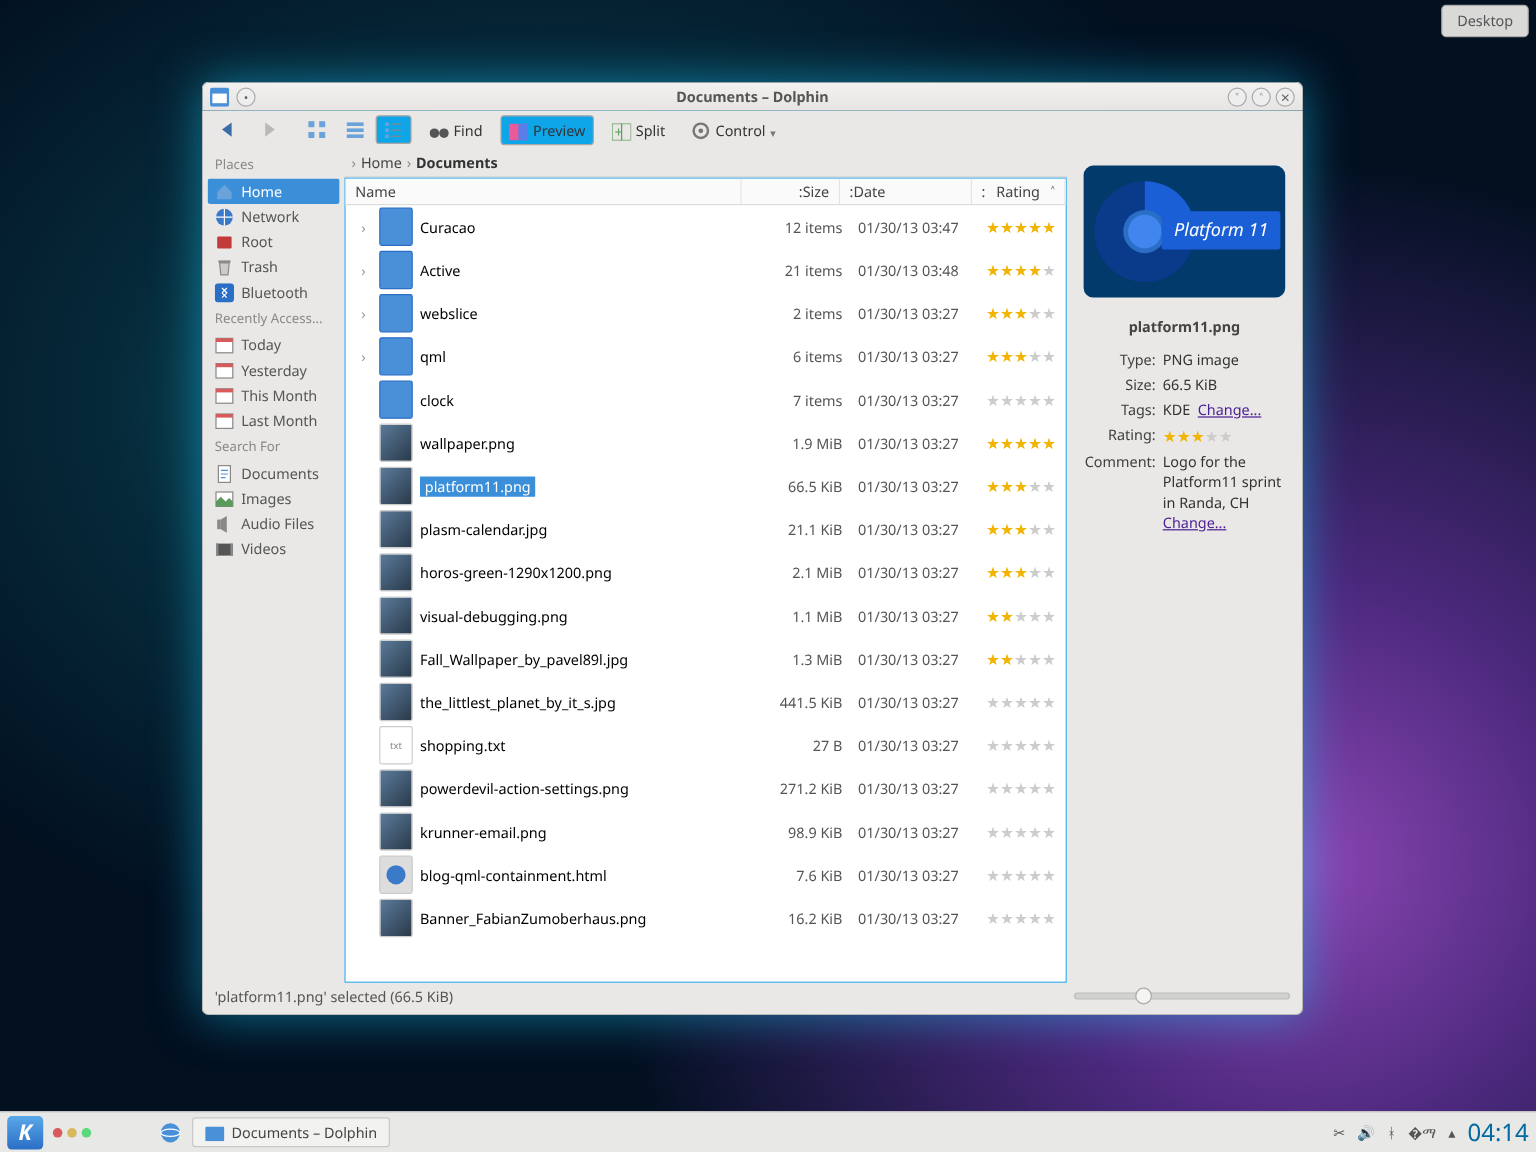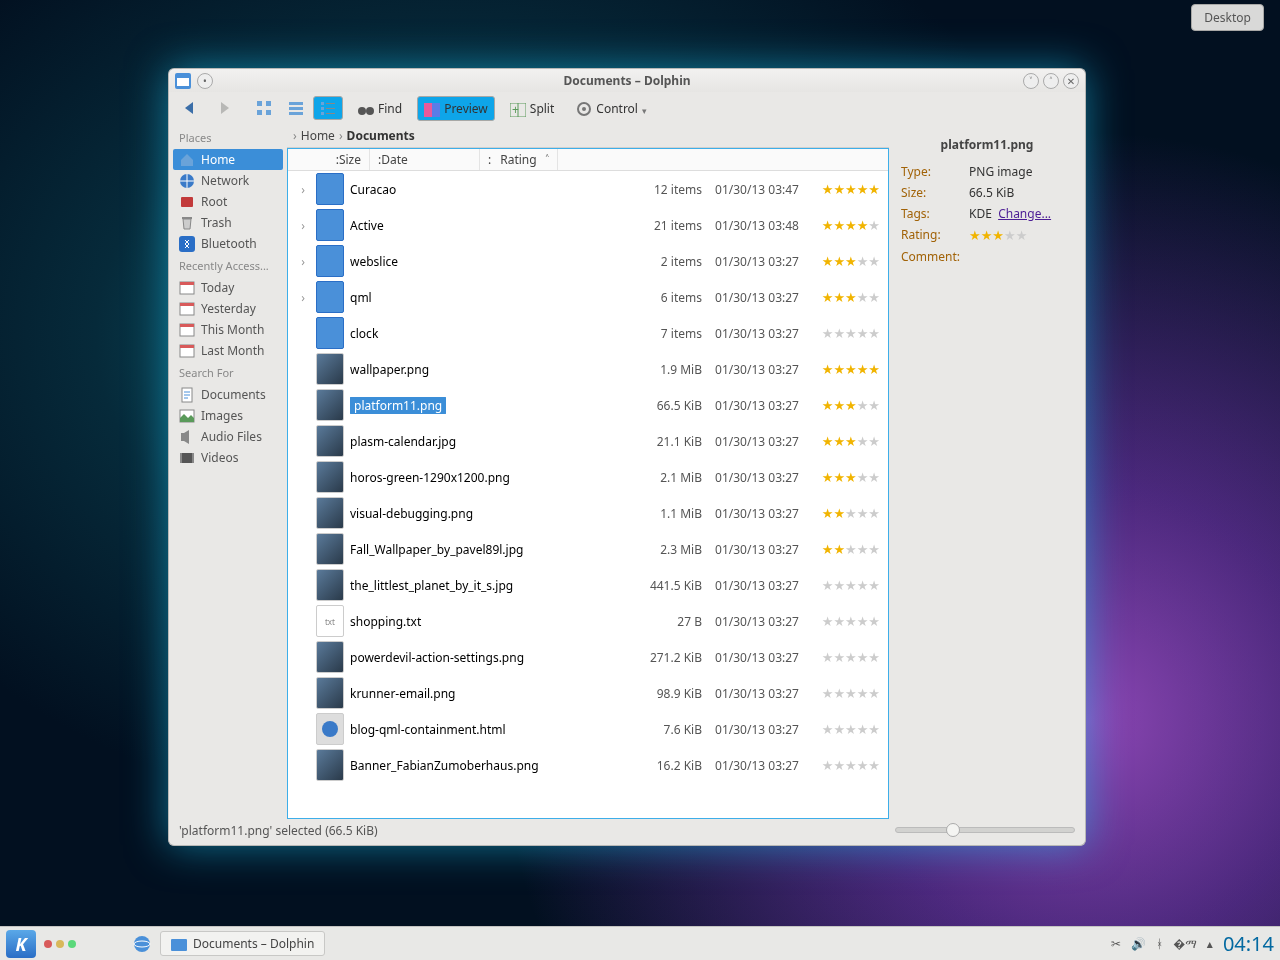--- a/index.html
+++ b/index.html
@@ -6,21 +6,21 @@
 html, body { width: 1280px; height: 960px; overflow: hidden; }
 body {
   background: radial-gradient(ellipse at 35% 35%, #0d6b7a 0%, #0a4a5a 15%, #062a3a 30%, #021020 55%), 
               radial-gradient(circle at 85% 75%, #8a3aa8 0%, #4a1a6a 18%, rgba(20,10,40,0) 45%),
               #000;
   background-blend-mode: screen, normal;
   position: relative;
 }
 
 .desktop-btn {
-  position: absolute; top: 4px; right: 16px;
+  position: absolute; top: 4px; right: 6px;
   background: #d9d9d8; border: 1px solid #a8a8a6; border-radius: 4px;
   padding: 4px 12px; font-size: 12px; color: #555;
 }
 
 .window-wrap { position: absolute; left: 168px; top: 68px; width: 918px; height: 778px; filter: drop-shadow(0 0 20px #1ad0ff80); }
 .titlebar {
   height: 24px; background: linear-gradient(#f2f1f0,#e6e5e3);
   border: 1px solid #b8b8b6; border-bottom: none;
   border-top-left-radius: 6px; border-top-right-radius: 6px;
   display: flex; align-items: center; font-size: 12px; color: #444;
@@ -70,21 +70,21 @@
 .row .rating { width:68px; text-align:right; white-space:nowrap; font-size:12px;}
 .star { color:#ccc;}
 .star.fill { color:#f1b400;}
 
 .infopanel { width:188px; background:#e9e8e6; padding:6px 8px; font-size:12px; color:#444; display:flex; flex-direction:column; align-items:stretch;}
 .preview { width:168px; height:110px; margin:8px auto 10px auto; background:#013a6b; border-radius:8px; position:relative; display:flex; align-items:center; justify-content:flex-start;}
 .preview .disk { position:absolute; left:6px; top:10px; }
 .preview .band { position:absolute; right:4px; top:38px; background:#1a5fd6; color:#fff; font-size:15px; padding:6px 10px; font-style:italic; border-radius:2px;}
 .info-title { text-align:center; font-weight:bold; margin:6px 0 10px 0;}
 .info-grid { display:grid; grid-template-columns:62px 1fr; gap:4px 6px; font-size:12px;}
-.info-grid .k { color:#a16207;}
+.info-grid .k { text-align:right; color:#404040;}
 .info-grid .v { color:#333;}
 .info-grid a { color:#4c1d95; text-decoration:underline;}
 .stars-line { white-space:nowrap;}
 
 .statusbar { height:22px; display:flex; align-items:center; justify-content:space-between; padding:0 6px; font-size:12px; color:#555;}
 .slider { width:180px; height:6px; background:#d2d2d0; border-radius:3px; position:relative; border:1px solid #bbb;}
 .slider .knob { position:absolute; left:50px; top:-5px; width:14px; height:14px; background:#f4f4f2; border:1px solid #aaa; border-radius:50%;}
 
 .taskbar { position:absolute; left:0; right:0; bottom:0; height:34px; background:#e8e8e6; border-top:1px solid #c4c4c2; display:flex; align-items:center; padding:0 6px; gap:8px; font-size:12px; color:#444;}
 .kmenu { width:30px; height:28px; background:linear-gradient(#5aa8e8,#2a6ec6); border-radius:4px; color:#fff; display:flex; align-items:center; justify-content:center; font-weight:bold; font-style:italic; font-size:18px;}
@@ -348,20 +348,23 @@
 
       <div class="filewrap">
         <div class="breadcrumb">
           <span class="sep">›</span>
           <span>Home</span>
           <span class="sep">›</span>
           <span class="cur">Documents</span>
         </div>
         <div class="listpanel">
           <div class="listhead">
+            <div style="flex:1">
+                <span>Name</span>
+              </div>
             <div style="width:82px;justify-content:flex-end">: <span>Size</span></div>
             <div style="width:110px">: <span>Date</span></div>
             <div style="width:78px;justify-content:space-between" class="sortcol">: <span>Rating</span> <span>˄</span></div>
           </div>
           <div class="listbody" id="file-rows">
               <div class="row">
                 <span class="toggle">›</span>
                 <span class="thumb folder"></span>
                 <span class="name">Curacao</span>
                 <span class="size">12 items</span>
@@ -437,21 +440,21 @@
                 <span class="thumb img"></span>
                 <span class="name">visual-debugging.png</span>
                 <span class="size">1.1 MiB</span>
                 <span class="date">01/30/13 03:27</span>
                 <span class="rating"><span class="star fill">★</span><span class="star fill">★</span><span class="star">★</span><span class="star">★</span><span class="star">★</span></span>
               </div>
               <div class="row">
                 <span class="toggle"></span>
                 <span class="thumb img"></span>
                 <span class="name">Fall_Wallpaper_by_pavel89l.jpg</span>
-                <span class="size">2.3 MiB</span>
+                <span class="size">1.3 MiB</span>
                 <span class="date">01/30/13 03:27</span>
                 <span class="rating"><span class="star fill">★</span><span class="star fill">★</span><span class="star">★</span><span class="star">★</span><span class="star">★</span></span>
               </div>
               <div class="row">
                 <span class="toggle"></span>
                 <span class="thumb img"></span>
                 <span class="name">the_littlest_planet_by_it_s.jpg</span>
                 <span class="size">441.5 KiB</span>
                 <span class="date">01/30/13 03:27</span>
                 <span class="rating"><span class="star">★</span><span class="star">★</span><span class="star">★</span><span class="star">★</span><span class="star">★</span></span>
@@ -498,31 +501,41 @@
                 <span class="name">Banner_FabianZumoberhaus.png</span>
                 <span class="size">16.2 KiB</span>
                 <span class="date">01/30/13 03:27</span>
                 <span class="rating"><span class="star">★</span><span class="star">★</span><span class="star">★</span><span class="star">★</span><span class="star">★</span></span>
               </div>
             </div>
         </div>
       </div>
 
       <div class="infopanel">
+        <div class="preview">
+          <svg class="disk" width="90" height="90">
+            <circle cx="45" cy="45" r="42" fill="#0a3a8a"></circle>
+            <path d="M45 3 A42 42 0 0 1 87 45 L60 45 A15 15 0 0 0 45 30 Z" fill="#1a5fd6"></path>
+            <circle cx="45" cy="45" r="18" fill="#2a6ec6"></circle>
+            <circle cx="45" cy="45" r="14" fill="#4a90ff" opacity="0.7"></circle>
+          </svg>
+          <div class="band">Platform  11</div>
+        </div>
         <div class="info-title">platform11.png</div>
         <div class="info-grid">
           <div class="k">Type:</div>
           <div class="v">PNG image</div>
           <div class="k">Size:</div>
           <div class="v">66.5 KiB</div>
           <div class="k">Tags:</div>
           <div class="v"><span>KDE</span>&nbsp;&nbsp;<a href="#">Change...</a></div>
           <div class="k">Rating:</div>
           <div class="v stars-line" id="info-stars"><span class="star fill">★</span><span class="star fill">★</span><span class="star fill">★</span><span class="star">★</span><span class="star">★</span></div>
           <div class="k">Comment:</div>
+          <div class="v"><span>Logo for the Platform11 sprint in Randa, CH</span><br><a href="#">Change...</a></div>
         </div>
       </div>
     </div>
 
     <div class="statusbar">
       <span>'platform11.png' selected (66.5 KiB)</span>
       <div class="slider">
           <div class="knob"></div>
         </div>
     </div>

